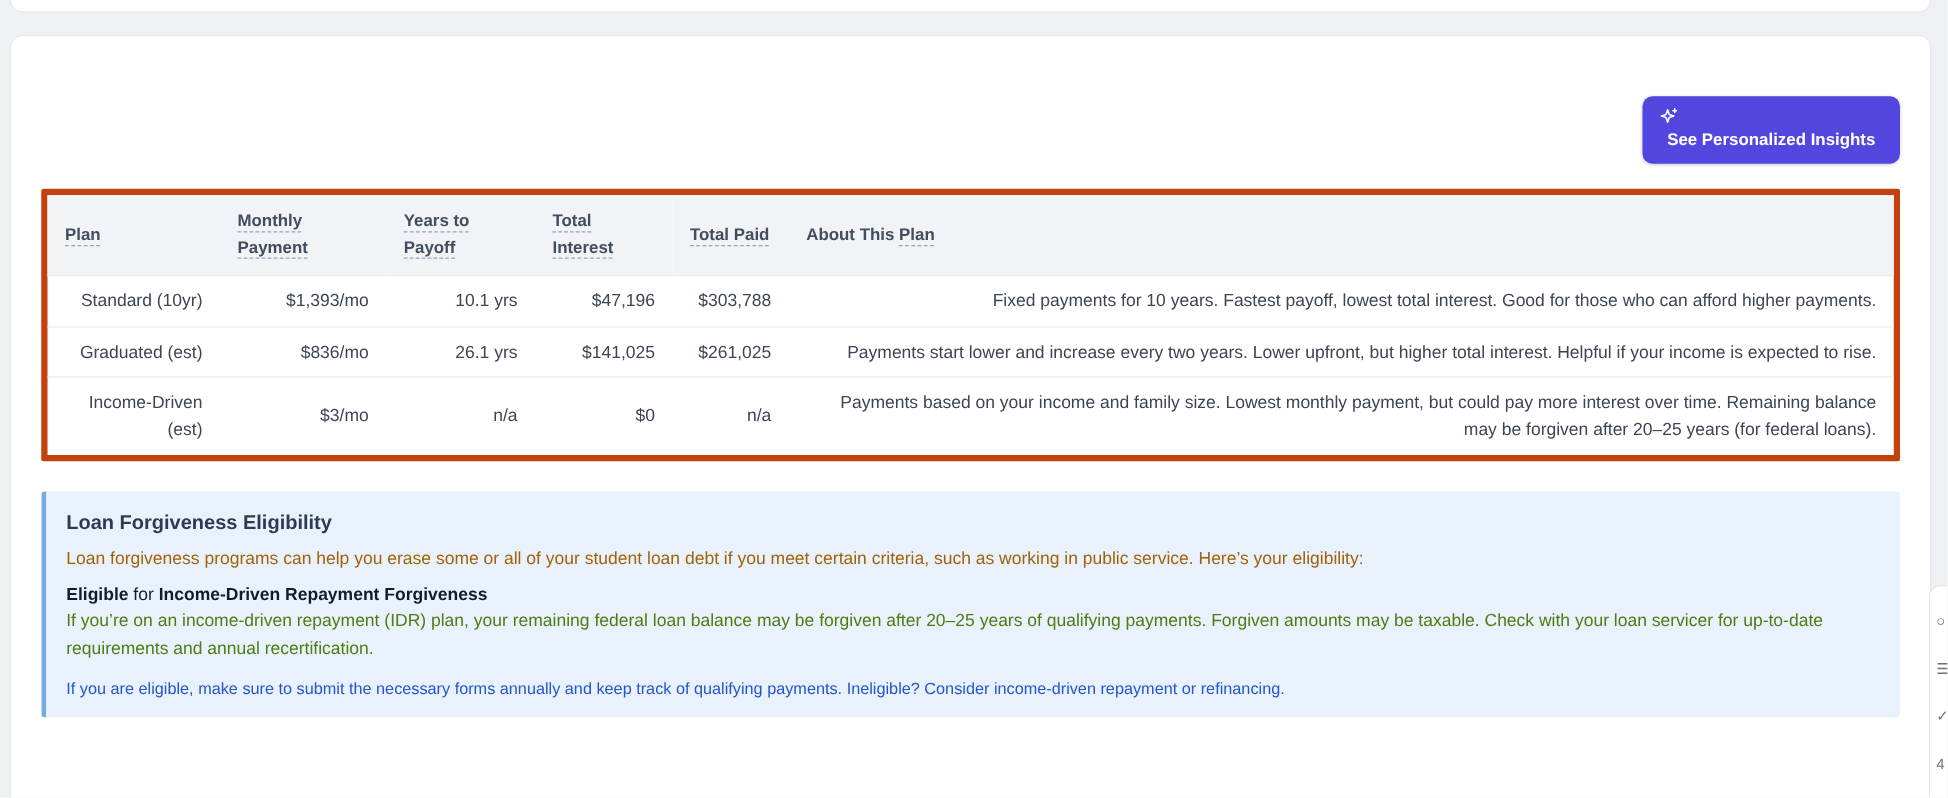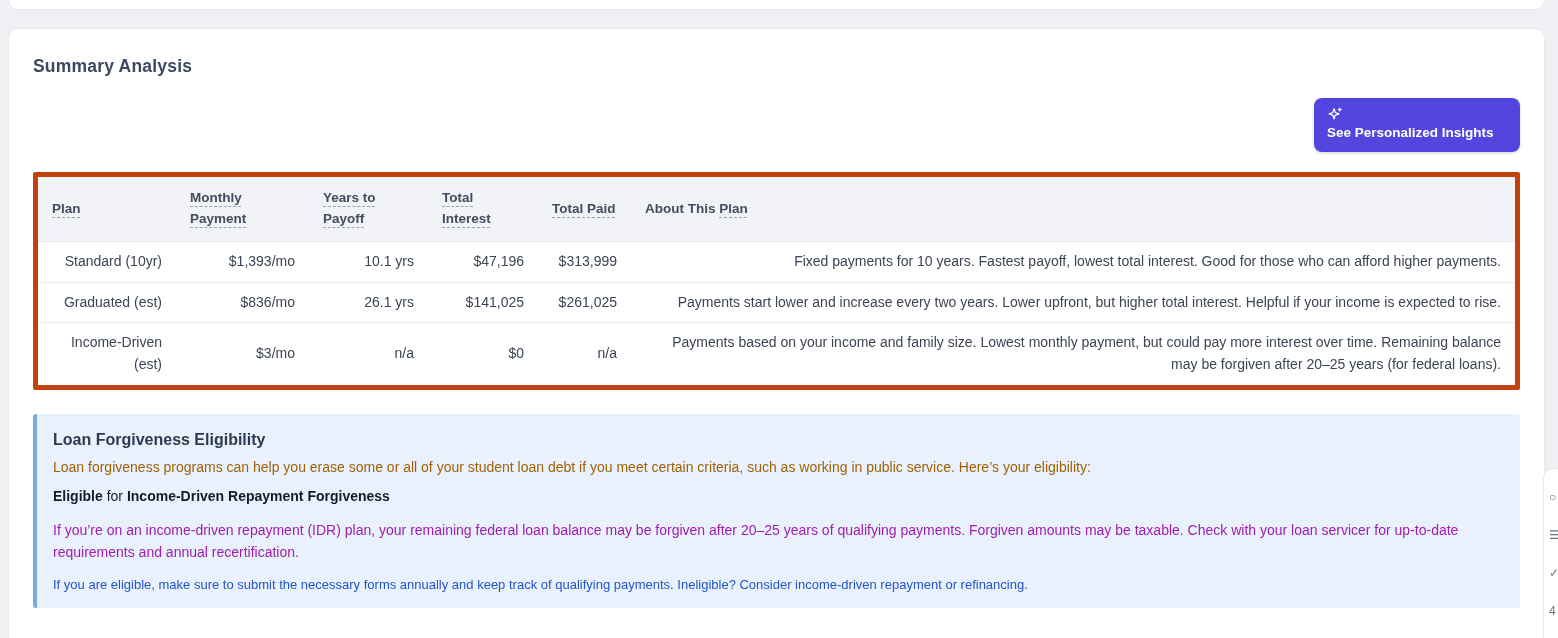--- a/index.html
+++ b/index.html
@@ -26,21 +26,21 @@
   .button-row { display:flex; justify-content:flex-end; margin-top:21px; }
   .insights-btn {
     width:206px; min-height:49px;
     background:#5246df; border:none; border-radius:8px;
     color:#ffffff; text-align:left; cursor:pointer;
     padding:8px 13px 10px 13px;
     display:flex; flex-direction:column; gap:1px;
     box-shadow:0 1px 3px rgba(60,60,120,.25);
   }
   .insights-btn .spark { width:17px; height:17px; display:block; }
-  .insights-btn .lbl { font-size:13.5px; font-weight:bold; line-height:1.35; }
+  .insights-btn .lbl { font-size:13.5px; font-weight:bold; line-height:1.35;text-align:center; }
   .fin-section { margin-top:17px; }
   .section-title { font-size:15.5px; font-weight:bold; color:#3c4960; }
   .section-sub { font-size:14px; color:#4a5568; margin-top:8px; }
   .table-wrap { margin-top:20px; border:5px solid #c2410c; border-radius:2px; }
   table { width:100%; border-collapse:collapse; table-layout:fixed; }
   thead tr { background:#f1f3f6; }
   th {
     text-align:left; font-size:13.5px; font-weight:bold; color:#424d5f;
     padding:11px 14px; line-height:1.55; vertical-align:middle;
   }
@@ -60,41 +60,40 @@
     margin-top:24px;
     background:#e9f2fc;
     border-left:4px solid #79aadd;
     border-radius:3px;
     padding:17px 18px 16px 16px;
   }
   .forgive-title { font-size:16px; font-weight:bold; color:#2c3a52; }
   .forgive-intro { font-size:14px; color:#a16207; margin-top:10px; }
   .forgive-status { font-size:14px; color:#141c2b; margin-top:13px; }
   .forgive-status .b { font-weight:bold; }
-  .forgive-details { font-size:14px; color:#a21caf; margin-top:16px; line-height:1.55; max-width:1470px; }
+  .forgive-details { font-size:14px; color:#4d7c0f; margin-top:3px; line-height:1.55; max-width:1470px; }
   .forgive-note { font-size:13px; color:#2254cc; margin-top:14px; }
   .edge-widget {
     position:absolute; right:0; top:468px; width:15px; height:172px;
     background:#ffffff; border:1px solid #e4e6ea; border-right:none;
     border-radius:10px 0 0 0;
     overflow:hidden;
     display:flex; flex-direction:column; align-items:flex-start;
     padding:22px 0 0 5px; gap:26px;
     cursor:pointer;
   }
   .edge-widget span { font-size:12px; color:#6b7280; line-height:1; }
 </style>
 </head>
 <body>
 
 <div class="top-strip"></div>
 
 <div class="main-card">
 
-  <div class="page-title">Summary Analysis</div>
 
   <div class="button-row">
     <button class="insights-btn">
       <svg class="spark" viewBox="0 0 24 24" fill="none" stroke="#ffffff" stroke-width="1.8" stroke-linejoin="round" stroke-linecap="round">
         <path d="M10 4 L11.8 9.2 L17 11 L11.8 12.8 L10 18 L8.2 12.8 L3 11 L8.2 9.2 Z"></path>
         <path d="M18 3 v4 M16 5 h4"></path>
       </svg>
       <span class="lbl">See Personalized Insights</span>
     </button>
   </div>
@@ -119,21 +118,21 @@
           <th><span class="term">Total Paid</span></th>
           <th><span>About This </span><span class="term">Plan</span></th>
         </tr>
       </thead>
       <tbody>
         <tr>
           <td>Standard (10yr)</td>
           <td>$1,393/mo</td>
           <td>10.1 yrs</td>
           <td>$47,196</td>
-          <td>$313,999</td>
+          <td>$303,788</td>
           <td>Fixed payments for 10 years. Fastest payoff, lowest total interest. Good for those who can afford higher payments.</td>
         </tr>
         <tr>
           <td>Graduated (est)</td>
           <td>$836/mo</td>
           <td>26.1 yrs</td>
           <td>$141,025</td>
           <td>$261,025</td>
           <td>Payments start lower and increase every two years. Lower upfront, but higher total interest. Helpful if your income is expected to rise.</td>
         </tr>

